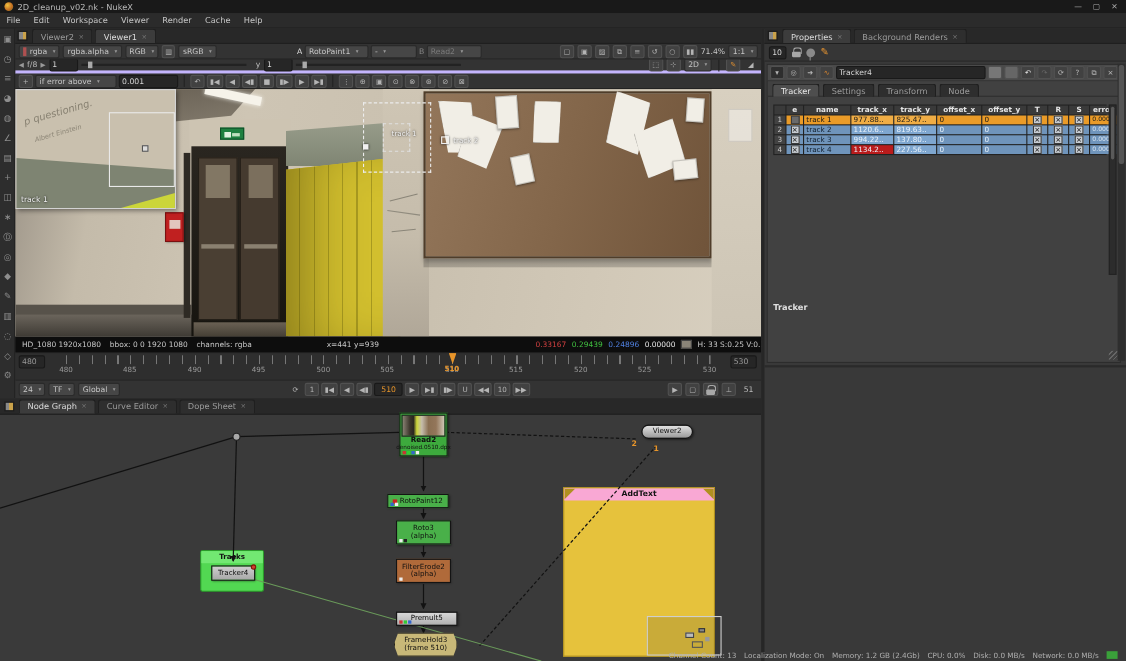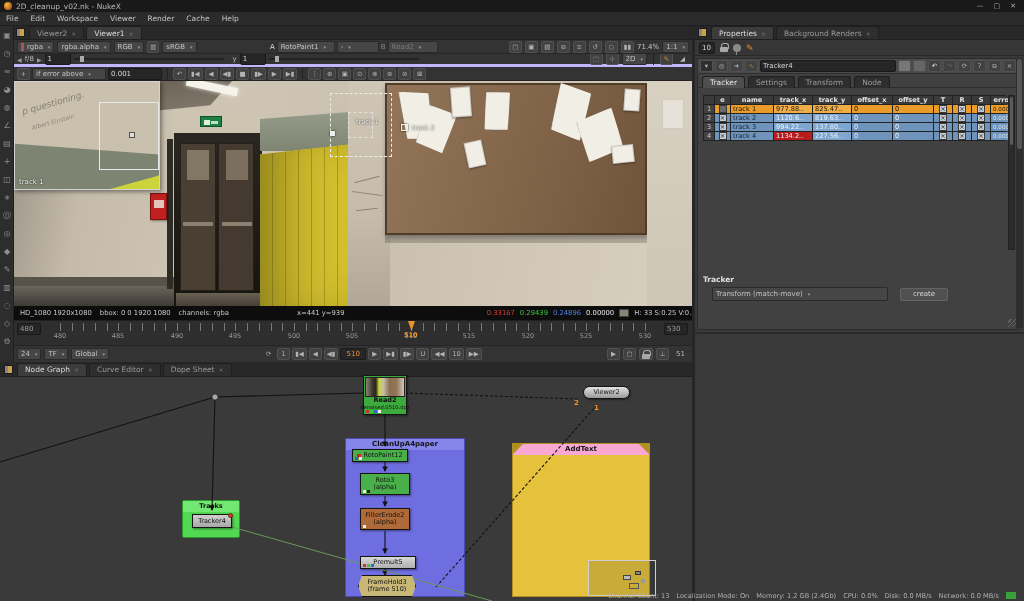--- a/index.html
+++ b/index.html
@@ -341,23 +341,20 @@
         <span>Curve Editor</span>
         <span class="x">×</span>
       </span>
     <span class="tab">
         <span>Dope Sheet</span>
         <span class="x">×</span>
       </span>
   </div>
   <div class="abs" style="left:0;top:15px;width:692px;height:224px;overflow:visible">
 
-    <div class="abs" style="left:345px;top:61px;width:120px;height:159px;background:#6e6ee0;border:1px solid #4a4ab0">
-      <div class="bd-hdr" style="background:#8585ea">CleanUpA4paper</div>
-    </div>
     <div class="abs" style="left:512px;top:66px;width:138px;height:154px;background:#e6c23c;border:1px solid #b09020">
       <div class="bd-hdr" style="background:#f9a8d4">AddText</div>
       <i style="position:absolute;left:0;top:0;width:10px;height:10px;background:#b09020;clip-path:polygon(0 0,100% 0,0 100%);display:block"></i>
       <i style="position:absolute;right:0;top:0;width:10px;height:10px;background:#b09020;clip-path:polygon(0 0,100% 0,100% 100%);display:block"></i>
     </div>
     <div class="abs" style="left:182px;top:123px;width:58px;height:38px;background:#52d852;border:1px solid #2a9a2a;border-radius:2px">
       <div class="bd-hdr" style="background:#72e872;font-size:6.5px">Tracks</div>
     </div>
 
     <svg class="abs" style="left:0;top:0" width="692" height="224">
@@ -587,26 +584,20 @@
         </div>
       <div class="tcell" style="background:#6f94bb;color:#d8e4f0;font-size:5.6px">0.0000</div>
     </div>
 
     <div class="abs" style="left:310px;top:36px;width:7px;height:155px;background:#2c2c2c;border:1px solid #232323">
       <i style="display:block;margin:1px;height:48px;background:#5a5a5a;border-radius:2px"></i>
     </div>
 
 
     <span class="abs" style="left:5px;top:216px;font-size:7.5px;font-weight:bold;color:#e0e0e0">Tracker</span>
-    <div class="row" style="position:absolute;left:14px;top:228px;gap:12px">
-      <span class="dd" style="width:176px;height:14px">
-          <span>Transform (match-move)</span>
-        </span>
-      <span class="btn" style="width:48px">create</span>
-    </div>
 
     <div class="abs" style="right:2px;bottom:2px;width:8px;height:8px;background:repeating-linear-gradient(135deg,transparent 0 2px,#666 2px 3px)"></div>
   </div>
 
   <div class="abs" style="right:1px;top:32px;width:7px;height:270px;background:#2e2e2e">
     <i style="display:block;margin:1px;height:90px;background:#555;border-radius:2px"></i>
   </div>
   <div class="abs" style="left:0;top:306px;width:332px;height:2px;background:#2a2a2a"></div>
 </div>
 

